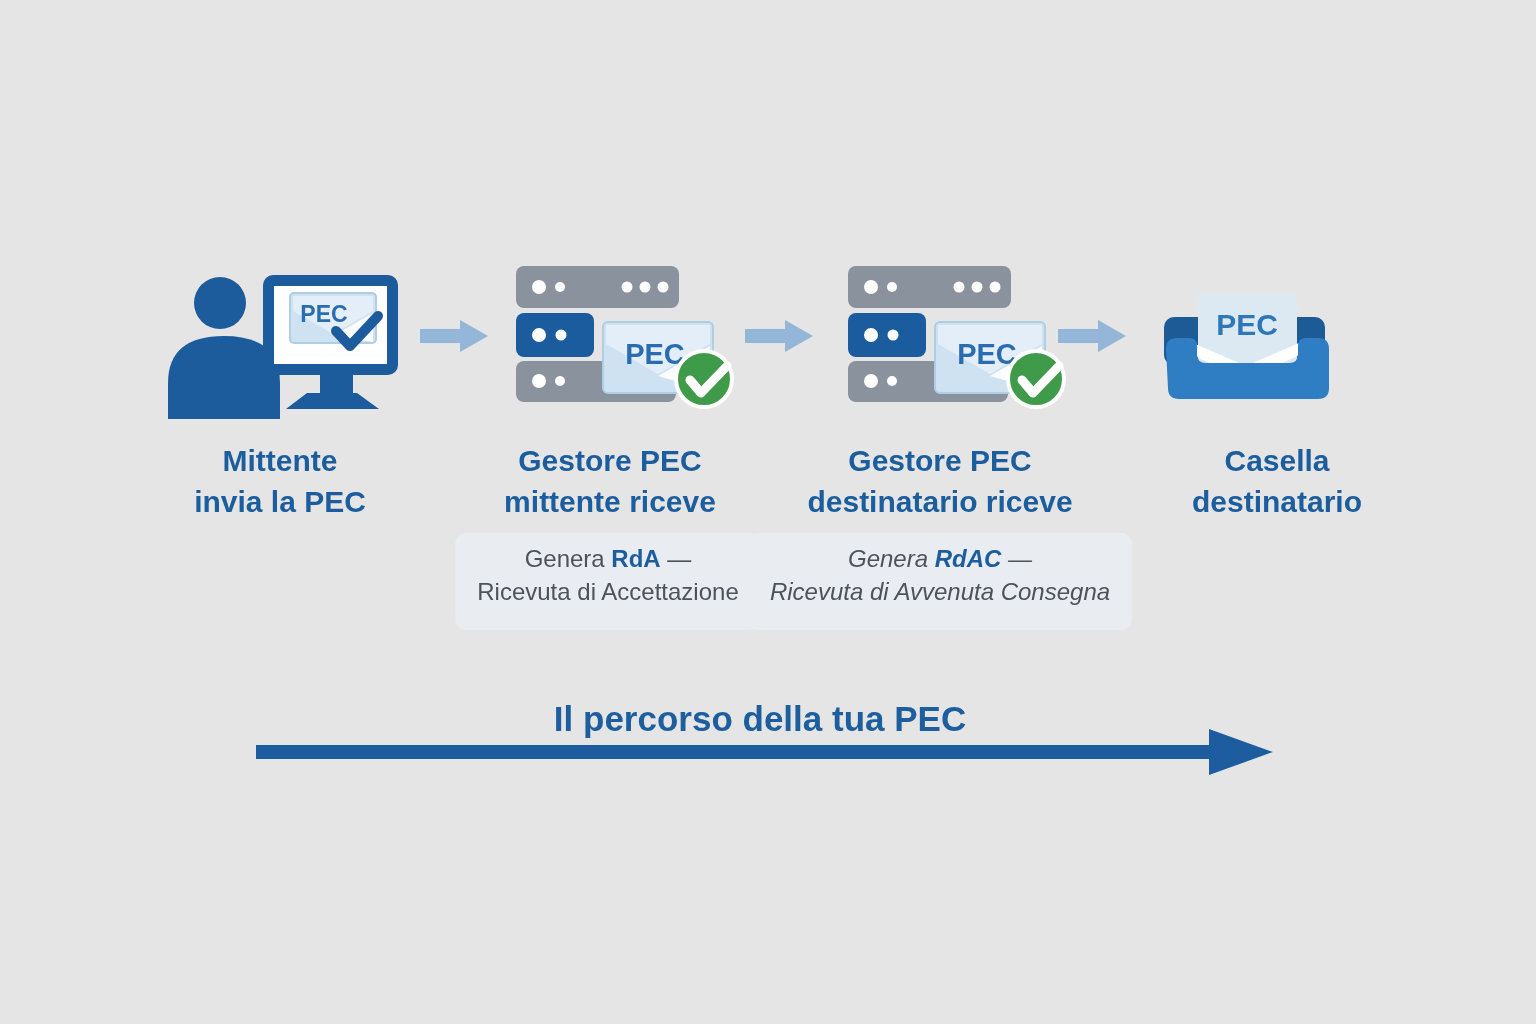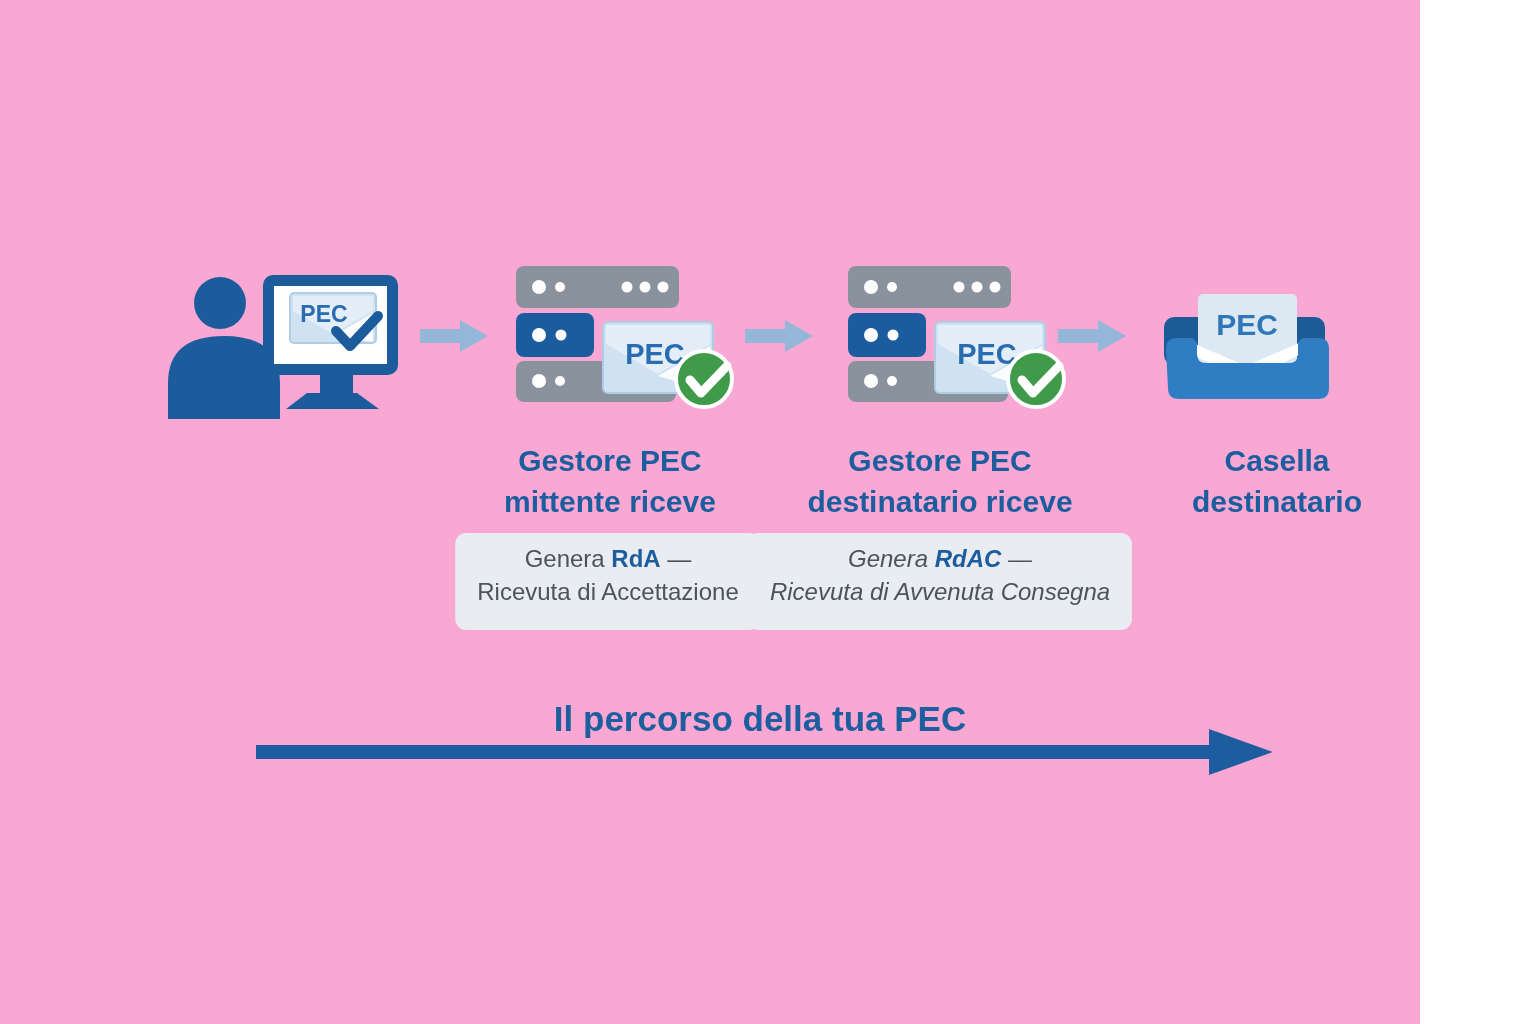--- a/index.html
+++ b/index.html
@@ -4,22 +4,22 @@
 <style>
   html, body { margin: 0; padding: 0; }
   body {
     width: 1536px; height: 1024px;
     background: #ffffff;
     font-family: "Liberation Sans", sans-serif;
     overflow: hidden;
   }
   .stage {
     position: relative;
-    width: 1420px; height: 1024px;
-    background: #f9a8d4;
+    width: 1536px; height: 1024px;
+    background: #e5e5e5;
   }
   .abs { position: absolute; }
 
   .step-label {
     position: absolute;
     top: 440px;
     transform: translateX(-50%);
     text-align: center;
     font-size: 30px;
     font-weight: 700;
@@ -149,20 +149,22 @@
     <rect x="6" y="29" width="161" height="48" rx="10" fill="#1d5b97"></rect>
     <g>
       <rect x="40" y="6" width="99" height="79" rx="5" fill="#dce9f3"></rect>
       <text x="89" y="47" font-size="30" fill="#2f77b8" text-anchor="middle">PEC</text>
     </g>
     <polygon points="28,52 88,78 148,52 148,64 88,92 28,64" fill="#ffffff"></polygon>
     <path d="M8,61 q0,-11 11,-11 h12 q8,0 8,8 v8 q0,9 9,9 h83 q9,0 9,-9 v-8 q0,-8 8,-8 h12 q11,0 11,11 v39 q0,11 -11,11 h-139 q-11,0 -11,-11 z" fill="#2f7ec4"></path>
   </svg>
 
   <div class="step-label" style="left:280px;">
+    <div>Mittente</div>
+    <div>invia la PEC</div>
   </div>
   <div class="step-label" style="left:610px;">
     <div>Gestore PEC</div>
     <div>mittente riceve</div>
   </div>
   <div class="step-label" style="left:940px;">
     <div>Gestore PEC</div>
     <div>destinatario riceve</div>
   </div>
   <div class="step-label" style="left:1253px;margin-left:24px;">

